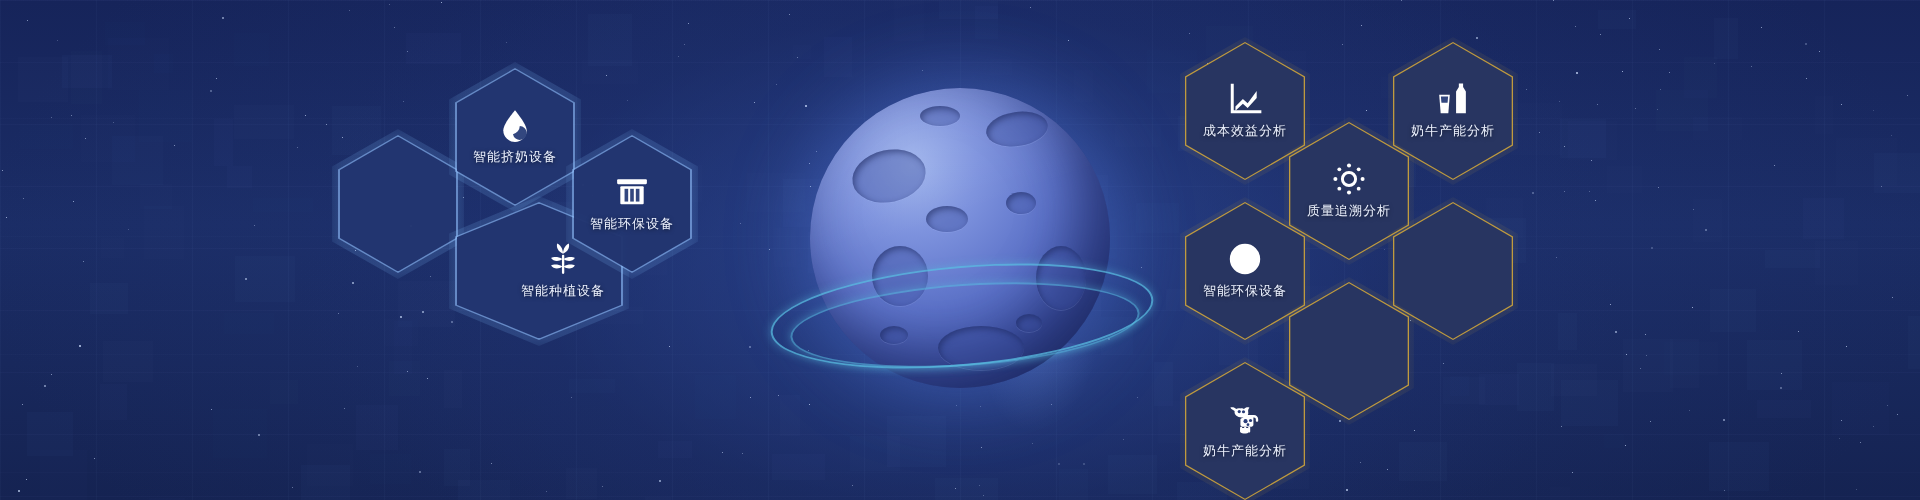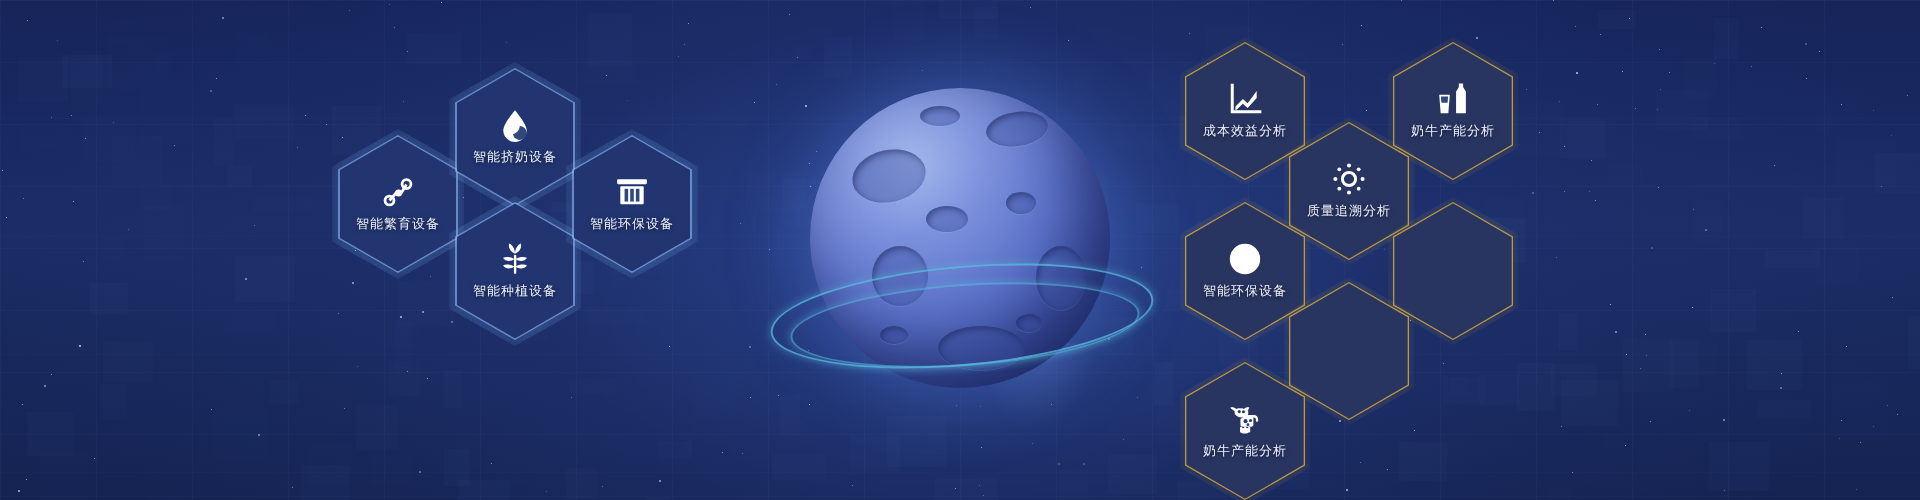--- a/index.html
+++ b/index.html
@@ -514,49 +514,36 @@
     </div>
     <div class="ring" id="ring1"></div>
     <div class="ring" id="ring2"></div>
   </div>
 
   <div id="hexlayer">
       <div class="hex blue" style="left: 338px; top: 135px;">
         <div class="glow"></div>
         <div class="shape"></div>
         <div class="inner"></div>
-        <div class="content">
-          <span class="ico">
-            <svg viewBox="0 0 32 32">
-              <g fill="none" stroke="#ffffff" stroke-width="2.6">
-                <path d="M8 24 L14 17 L19 17 L24 9"></path>
-              </g>
-              <circle cx="8" cy="24" r="4.2" fill="none" stroke="#ffffff" stroke-width="2.6"></circle>
-              <circle cx="16.5" cy="17" r="3.3" fill="#ffffff"></circle>
-              <circle cx="24" cy="8.5" r="4.2" fill="none" stroke="#ffffff" stroke-width="2.6"></circle>
-            </svg>
-          </span>
-          <span class="lbl">智能繁育设备</span>
-        </div>
       </div>
       <div class="hex blue" style="left: 455px; top: 68px;">
         <div class="glow"></div>
         <div class="shape"></div>
         <div class="inner"></div>
         <div class="content">
           <span class="ico">
             <svg viewBox="0 0 32 32">
               <path d="M16 2 C16 2 5 15 5 21 a11 11 0 0 0 22 0 C27 15 16 2 16 2 Z" fill="#ffffff"></path>
               <path d="M20.5 17 a6.5 6.5 0 1 1 -6.4 7.6 A8 8 0 0 0 20.5 17 Z" fill="#33477f"></path>
             </svg>
           </span>
           <span class="lbl">智能挤奶设备</span>
         </div>
       </div>
-      <div class="hex blue" style="left: 455px; top: 202px;">
+      <div class="hex blue" style="left: 455px; top: 202px; padding-left: 48px;">
         <div class="glow"></div>
         <div class="shape"></div>
         <div class="inner"></div>
         <div class="content">
           <span class="ico">
             <svg viewBox="0 0 32 32">
               <g fill="#ffffff">
                 <rect x="15" y="12" width="2.2" height="18" rx="1"></rect>
                 <path d="M16 11 C16 6 13 2.5 10.5 1.5 C9.5 5 11.5 9.5 16 11 Z"></path>
                 <path d="M16 11 C16 6 19 2.5 21.5 1.5 C22.5 5 20.5 9.5 16 11 Z"></path>

